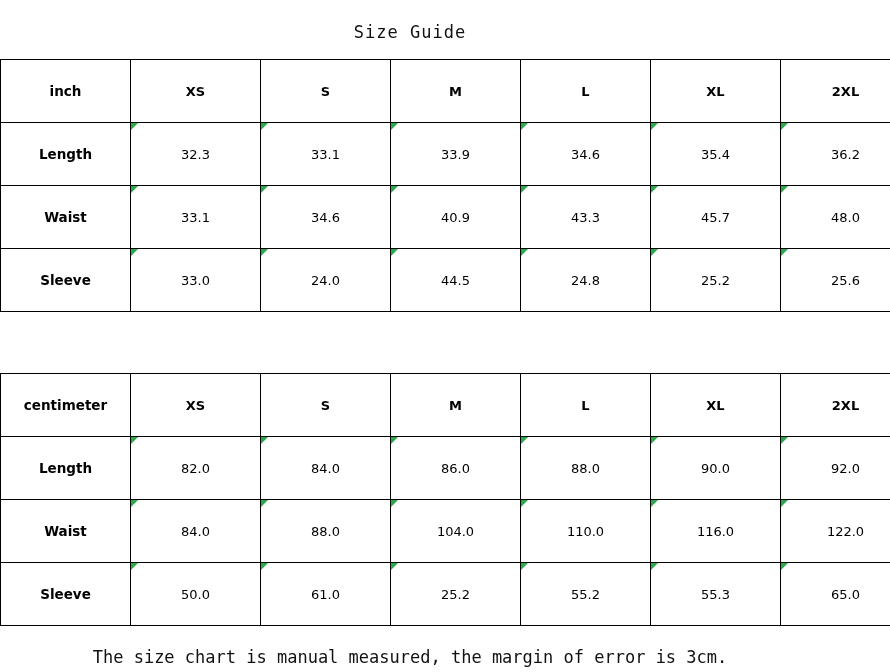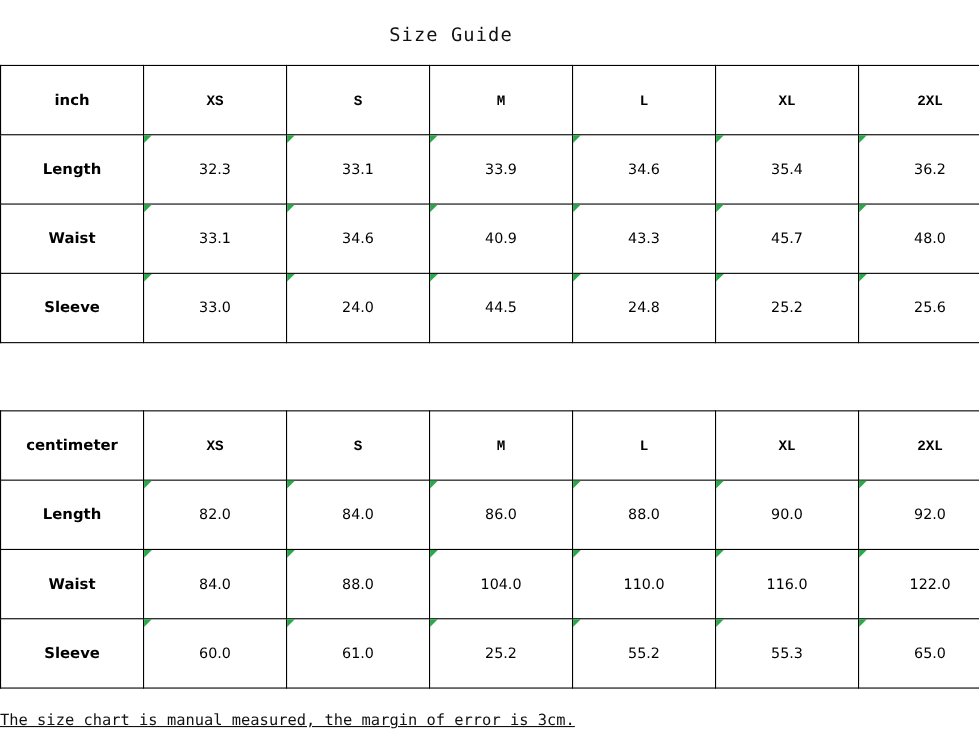--- a/index.html
+++ b/index.html
@@ -66,29 +66,28 @@
     border-left: 7px solid #2aa84a;
     border-bottom: 7px solid transparent;
   }
   .gap {
     height: 61px;
     width: 890px;
     border-left: 0;
     border-right: 0;
   }
   .footer {
-    text-align: left;
+    text-align: center;
     font-family: "DejaVu Sans Mono", monospace;
-    font-size: 14px;
+    font-size: 17px;
     color: #111;
     padding-top: 21px;
-    text-decoration: underline;
   }
   .col-unit { width: 127px; }
-  .col-data { width: 127px; font-family: Liberation Mono, monospace; }
+  .col-data { width: 127px; }
 </style>
 </head>
 <body>
 
 <div class="page">
 
   <div class="title">Size Guide</div>
 
   <table class="size-table">
     <tbody>
@@ -157,21 +156,21 @@
         <td class="row-head">Waist</td>
         <td class="value mark">84.0</td>
         <td class="value mark">88.0</td>
         <td class="value mark">104.0</td>
         <td class="value mark">110.0</td>
         <td class="value mark">116.0</td>
         <td class="value mark">122.0</td>
       </tr>
       <tr>
         <td class="row-head">Sleeve</td>
-        <td class="value mark">60.0</td>
+        <td class="value mark">50.0</td>
         <td class="value mark">61.0</td>
         <td class="value mark">25.2</td>
         <td class="value mark">55.2</td>
         <td class="value mark">55.3</td>
         <td class="value mark">65.0</td>
       </tr>
     </tbody>
   </table>
 
   <div class="footer">The size chart is manual measured, the margin of error is 3cm.</div>

